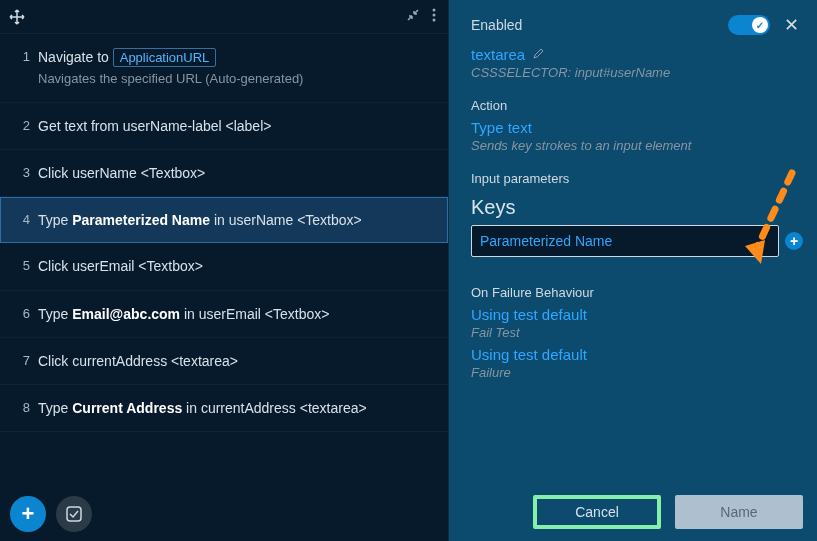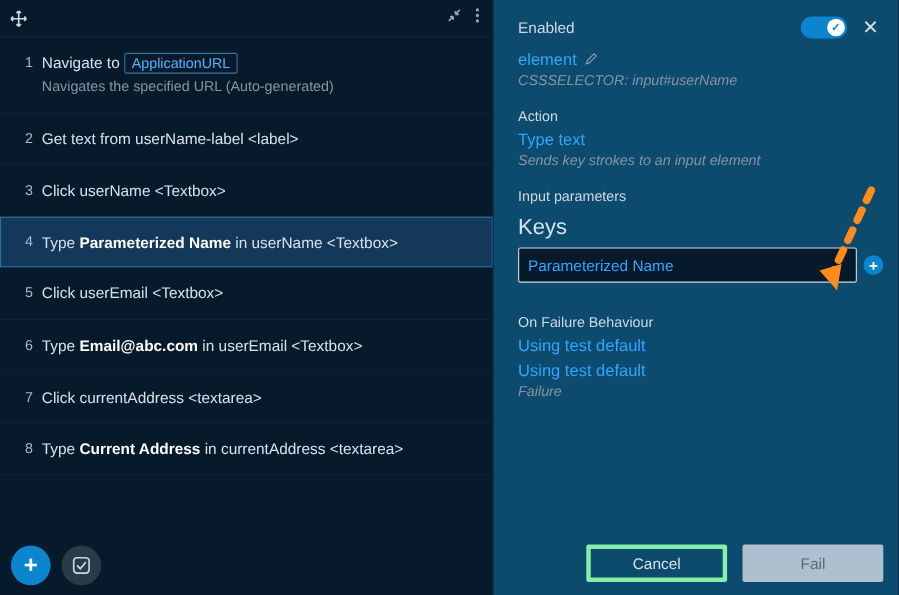--- a/index.html
+++ b/index.html
@@ -246,21 +246,21 @@
 <div class="right-panel">
   <div class="row-top">
     <span class="lbl">Enabled</span>
     <div class="toggle">
         <div class="knob">✓</div>
       </div>
     <span class="close-x">✕</span>
   </div>
 
   <div class="field-name">
-    <span>element</span>
+    <span>textarea</span>
     <span class="pencil">
       <svg width="12" height="12" viewBox="0 0 12 12">
           <path d="M1 11 L2 8 L8 2 L10 4 L4 10 Z" stroke="#8aa0b4" fill="none" stroke-width="1"></path>
         </svg>
     </span>
   </div>
   <div class="selector-text">CSSSELECTOR: input#userName</div>
 
   <div class="section-label">Action</div>
   <div class="action-link">Type text</div>
@@ -268,27 +268,28 @@
 
   <div class="section-label">Input parameters</div>
   <div class="keys-label">Keys</div>
   <div class="input-row">
     <input class="keys-input" value="Parameterized Name" style="">
     <div class="plus-btn">+</div>
   </div>
 
   <div class="section-label" style="margin-top:28px">On Failure Behaviour</div>
   <div class="subval">Using test default</div>
+  <div class="subval-note">Fail Test</div>
 
   <div class="subval">Using test default</div>
   <div class="subval-note">Failure</div>
 
   <div class="footer-btns">
     <div class="btn cancel">Cancel</div>
-    <div class="btn save">Fail</div>
+    <div class="btn save">Name</div>
   </div>
 
   <svg class="arrow" viewBox="0 0 70 110">
     <g stroke="#ff8c1a" stroke-width="7" fill="none" stroke-linecap="round" stroke-dasharray="10 10">
       <path d="M55 5 L20 80"></path>
     </g>
     <polygon points="8,78 28,72 24,96" fill="#ff8c1a"></polygon>
   </svg>
 </div>
 

